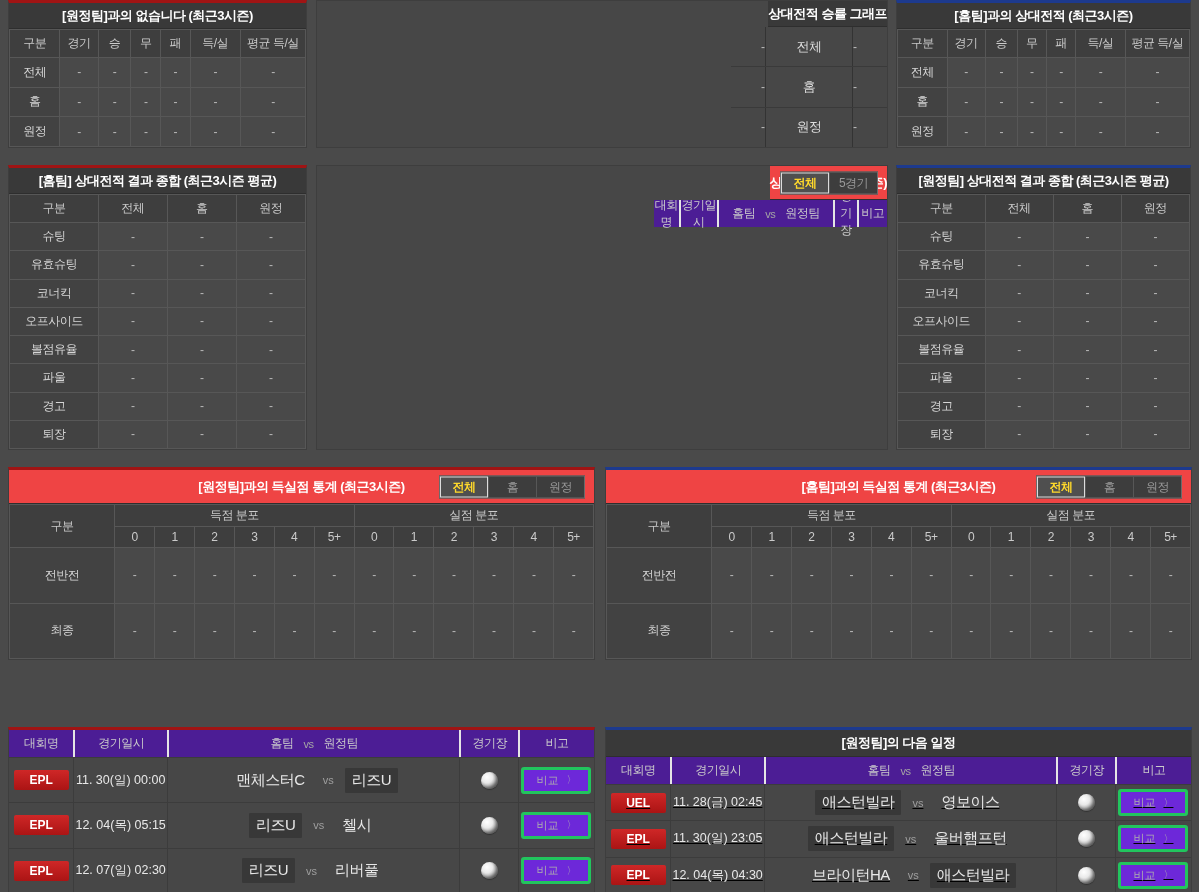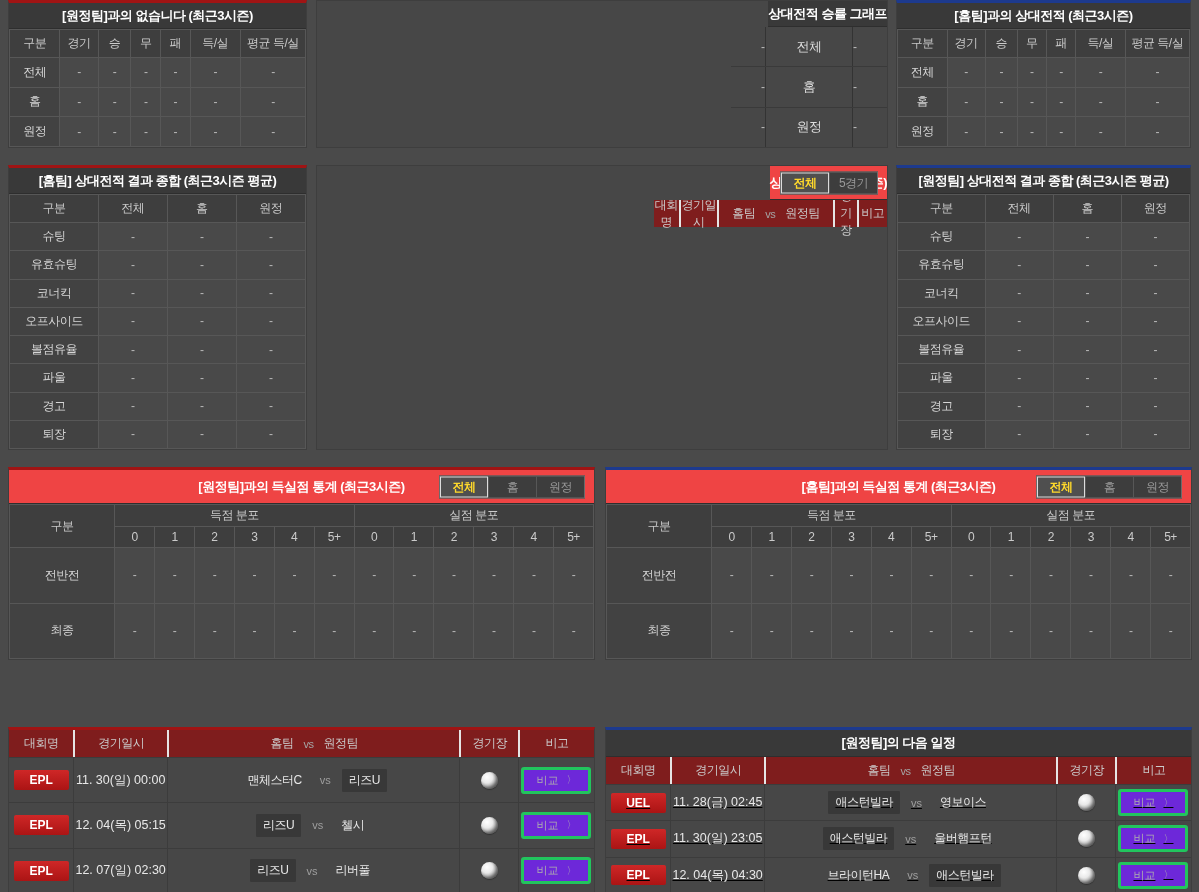--- a/index.html
+++ b/index.html
@@ -45,38 +45,38 @@
   .num-th { height:21px; }
 
   .graph-body { flex:1; display:flex; flex-direction:column; }
   .grow { flex:1; display:flex; align-items:stretch; border-bottom:1px solid #3a3a3a; }
   .grow:last-child { border-bottom:none; }
   .gleft { flex:1; display:flex; align-items:center; padding-left:30px; color:#bdbdbd; font-size:12px; }
   .gcenter { width:88px; display:flex; align-items:center; justify-content:center;
              border-left:1px solid #333; border-right:1px solid #333; color:#dedede; font-size:13px; letter-spacing:-0.5px; }
   .gright { flex:1; display:flex; align-items:center; justify-content:flex-end; padding-right:30px; color:#bdbdbd; font-size:12px; }
 
-  .list-head { display:flex; height:27px; background:#7f1d1d; flex:none; align-items:center; }
+  .list-head { display:flex; height:27px; background:#4c1d95; flex:none; align-items:center; }
   .list-head > div { color:#cbcbcb; font-size:12px; text-align:center; border-left:2px solid #e5e5e5;
                      height:100%; display:flex; align-items:center; justify-content:center; gap:10px; letter-spacing:-0.5px; }
   .list-head > div:first-child { border-left:none; }
   .c1 { width:11%; } .c2 { width:16%; } .c3 { width:50%; } .c4 { width:10%; } .c5 { width:13%; }
   .vs-h { color:#a5a5a5; font-size:11px; }
 
   .empty-body { flex:1; display:flex; align-items:center; justify-content:center;
                 background:#464646; color:#cfcfcf; font-size:13px; letter-spacing:-0.5px; }
 
   .sched-row { flex:1; display:flex; align-items:stretch; border-top:1px solid #3c3c3c; }
   .sched-row > div { display:flex; align-items:center; justify-content:center; border-left:1px solid #3c3c3c; }
   .sched-row > div:first-child { border-left:none; }
   .badge { display:inline-block; min-width:55px; padding:3px 0; text-align:center;
            background:linear-gradient(#cf2727,#ab1414); color:#fff; font-weight:bold;
            font-size:12px; border-radius:2px; }
   .dtime { color:#e8e8e8; font-size:12.5px; }
-  .team { padding:3px 7px; font-size:12px; color:#e8e8e8; border-radius:1px; letter-spacing:-0.5px; }
+  .team { padding:3px 7px; font-size:15px; color:#e8e8e8; border-radius:1px; letter-spacing:-0.5px; }
   .team.hl { background:#383838; }
   .vs { color:#9f9f9f; font-size:11px; margin:0 11px; }
   .ball { width:17px; height:17px; border-radius:50%; display:inline-block; cursor:pointer;
           background:radial-gradient(circle at 35% 30%, #ffffff 0%, #e9e9e9 35%, #9c9c9c 72%, #6d6d6d 100%);
           box-shadow:inset -2px -2px 3px rgba(0,0,0,.4), 0 1px 1px rgba(0,0,0,.3); }
   .cmp { display:inline-flex; align-items:center; gap:8px; padding:3px 12px; cursor:pointer;
          background:#6d28d9; border:3px solid #22c55e; border-radius:3px; color:#aeaeae; font-size:11px; }
   .cmp .chev { font-size:10px; }
 </style>
 </head>

